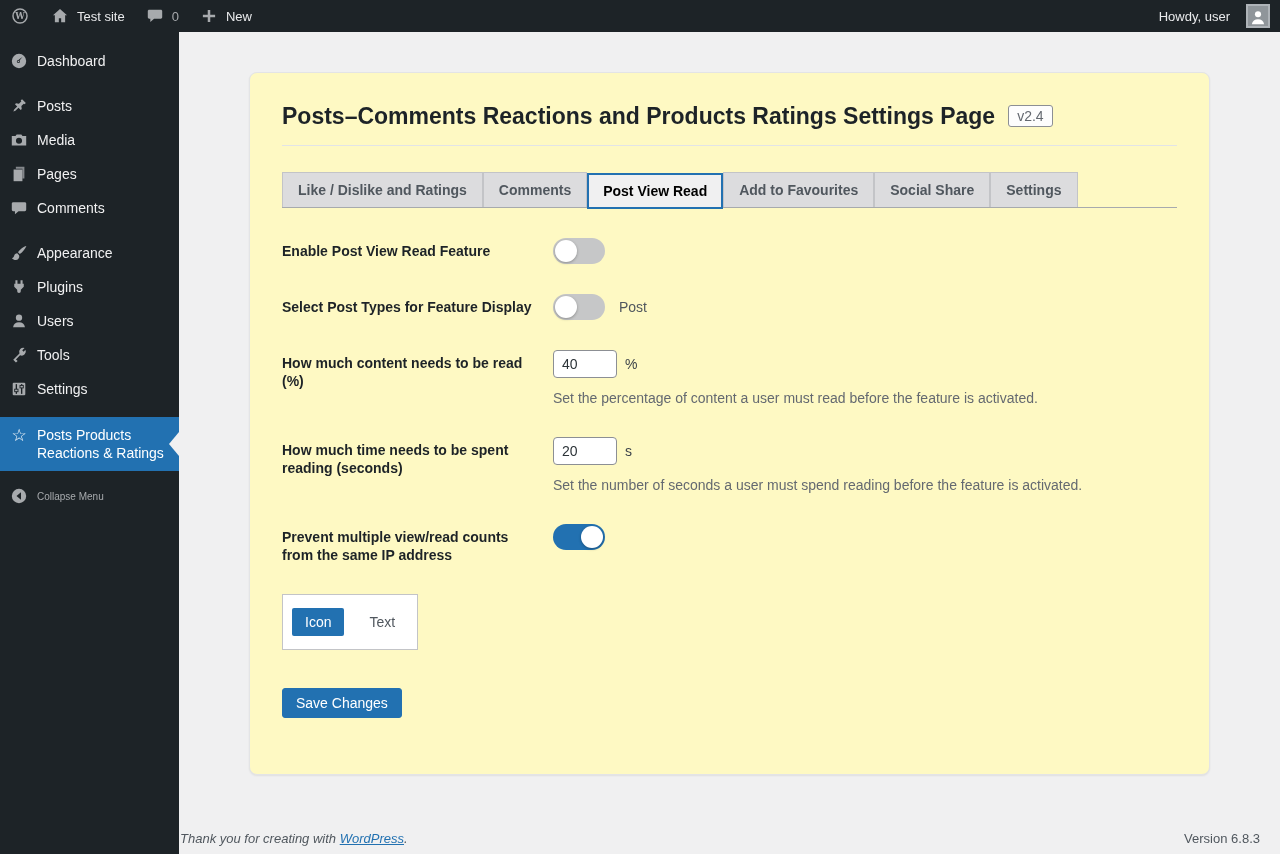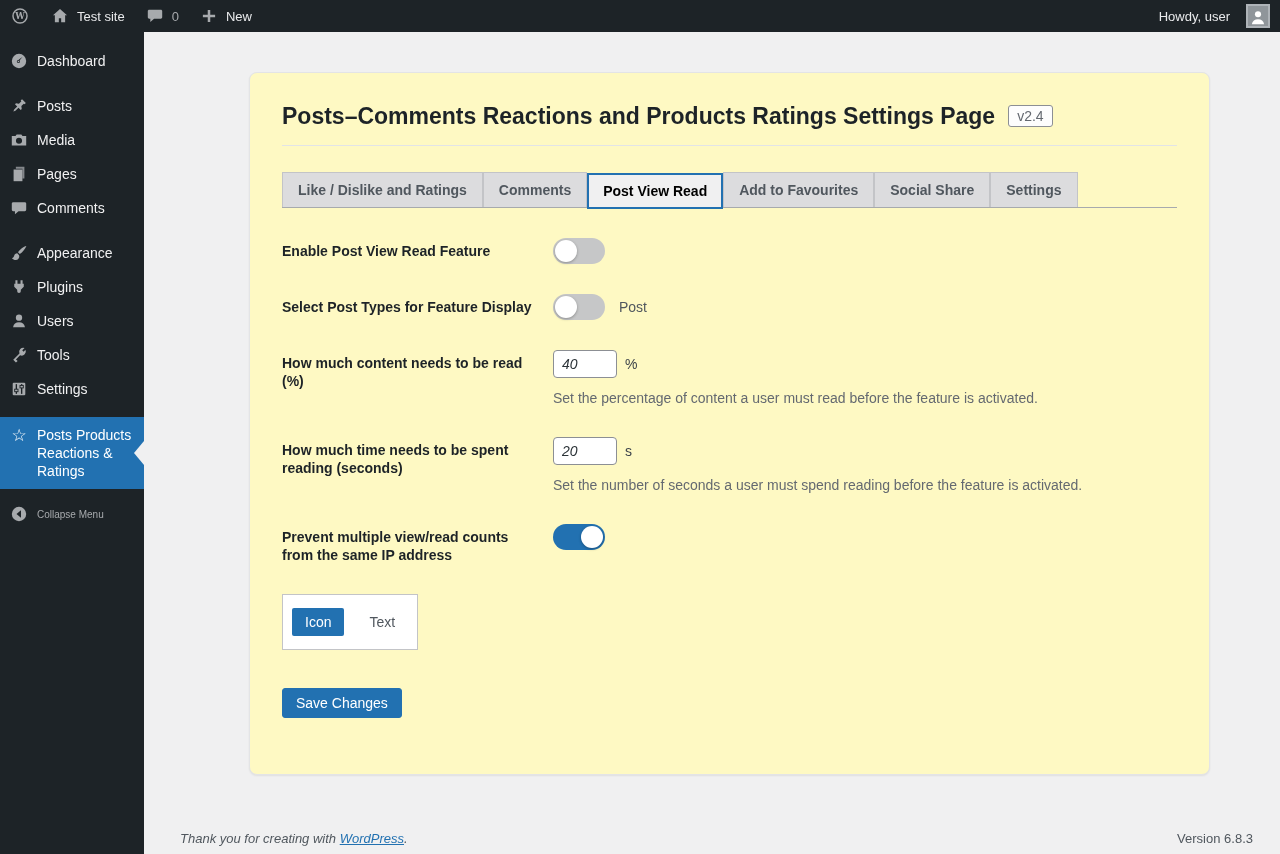--- a/index.html
+++ b/index.html
@@ -11,21 +11,21 @@
     display:flex;align-items:center;z-index:50;font-size:13px;color:#e9eaec;}
   .ab-item{display:flex;align-items:center;height:32px;padding:0 10px;gap:7px;cursor:pointer;}
   .ab-icon{width:20px;height:20px;color:#a7aaad;display:flex;align-items:center;justify-content:center;}
   .ab-icon svg{width:18px;height:18px;display:block;}
   .ab-count{color:#a7aaad;}
   .ab-right{margin-left:auto;display:flex;align-items:center;height:32px;padding:0 10px;gap:16px;cursor:pointer;}
   .avatar{width:24px;height:24px;background:#8f959a;border:2px solid #aeb3b8;display:flex;align-items:flex-end;justify-content:center;overflow:hidden;}
   .avatar svg{width:18px;height:18px;display:block;}
 
   
-  .sidebar{position:fixed;top:32px;left:0;bottom:0;width:144px;background:#1d2327;
+  .sidebar{position:fixed;top:32px;left:0;bottom:0;width:179px;background:#1d2327;
     padding-top:12px;z-index:40;}
   .menu-item{display:flex;align-items:center;height:34px;padding:0 8px;color:#f0f0f1;
     font-size:14px;cursor:pointer;}
   .mi-icon{width:22px;height:20px;margin-right:7px;color:#a7aaad;display:flex;
     align-items:center;justify-content:center;flex-shrink:0;}
   .mi-icon svg{width:18px;height:18px;display:block;}
   .gap-before{margin-top:11px;}
   .menu-item.current{background:#2271b1;height:auto;padding:9px 8px;position:relative;
     align-items:flex-start;line-height:18px;color:#fff;}
   .menu-item.current .mi-icon{color:#fff;margin-top:0;font-size:17px;}
@@ -61,34 +61,34 @@
 
   .toggle{width:52px;height:26px;border-radius:13px;background:#c6c7c8;position:relative;
     cursor:pointer;flex-shrink:0;}
   .toggle .knob{position:absolute;top:2px;left:2px;width:22px;height:22px;border-radius:50%;
     background:#fff;box-shadow:0 1px 3px rgba(0,0,0,.3);}
   .toggle.on{background:#2271b1;}
   .toggle.on .knob{left:auto;right:2px;}
   .toggle-suffix{margin-left:14px;font-size:14px;color:#50575e;}
 
   .num-input{width:64px;height:28px;border:1px solid #8c8f94;border-radius:4px;
-    padding:0 4px 0 8px;font-size:14px;color:#2c3338;background:#fff;font-style:italic;}
+    padding:0 4px 0 8px;font-size:14px;color:#2c3338;background:#fff;}
   .unit{margin-left:8px;font-size:14px;color:#3c434a;}
   .description{font-size:14px;color:#646970;margin-top:11px;line-height:18px;}
 
   .seg{display:inline-flex;gap:12px;padding:13px 9px;border:1px solid #c3c4c7;background:#fff;}
   .seg-opt{padding:5px 13px;font-size:14px;color:#50575e;border-radius:2px;cursor:pointer;line-height:18px;}
   .seg-opt.selected{background:#2271b1;color:#fff;}
 
   .save-btn{margin-top:8px;background:#2271b1;color:#fff;border:1px solid #2271b1;
     border-radius:3px;font-size:14px;padding:6px 13px;cursor:pointer;
     font-family:"Liberation Sans",sans-serif;}
 
   
-  .footer{position:fixed;left:160px;right:7px;bottom:8px;display:flex;
+  .footer{position:fixed;left:160px;right:0;bottom:8px;display:flex;
     justify-content:space-between;align-items:center;padding:0 20px;font-size:13px;color:#50575e;}
   .thanks{font-style:italic;}
   .thanks a{color:#2271b1;}
   .version-text{color:#50575e;}
 </style>
 </head>
 <body>
 
 <div class="admin-bar">
   <div class="ab-item">

